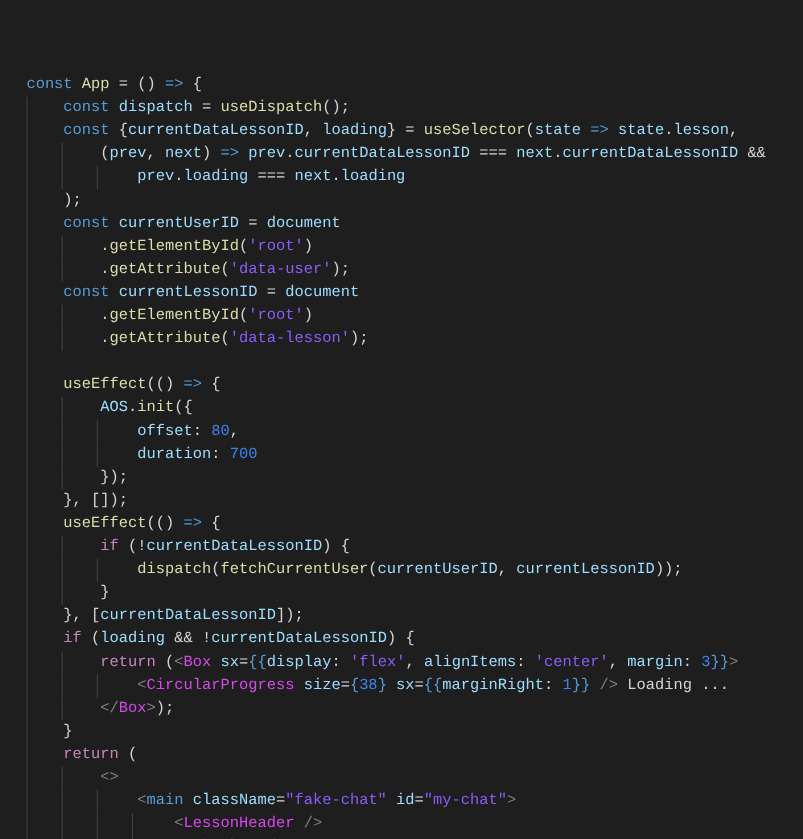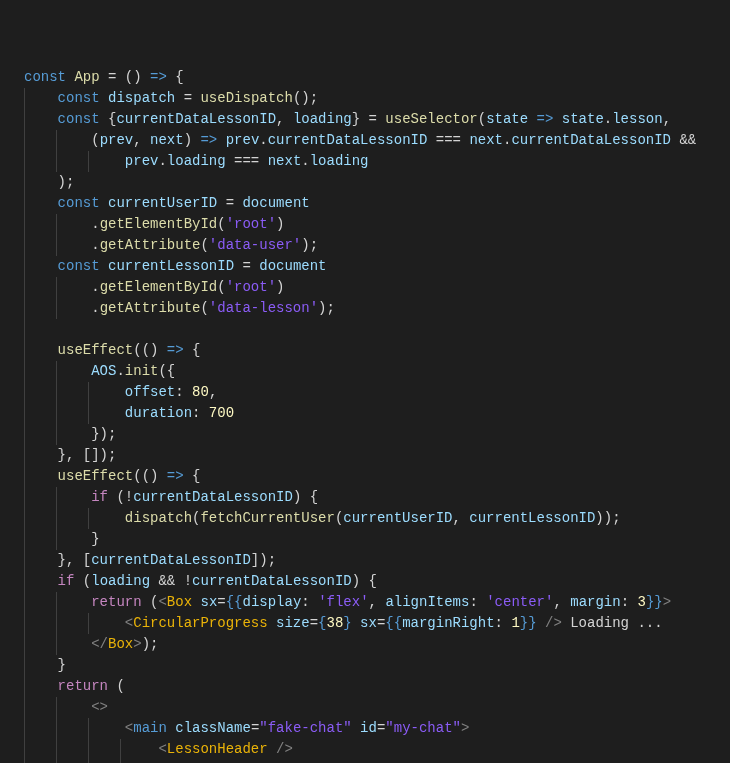--- a/index.html
+++ b/index.html
@@ -20,23 +20,23 @@
     position: absolute;
     left: 0;
     top: 0;
     bottom: 0;
     border-left: 1px solid #404040;
   }
   .kw { color: #569cd6; }      
   .kw2 { color: #c586c0; }     
   .var { color: #9cdcfe; }     
   .fn { color: #dcdcaa; }      
-  .cls { color: #eab308; margin-top: 48px; }     
+  .cls { color: #d946ef; margin-top: 48px; }     
   .str { color: #8b5cf6; }     
-  .num { color: #fef9c3; }    
+  .num { color: #3b82f6; }    
   .op { color: #d4d4d4; }      
   .jsxb { color: #808080; }     
   .plain { color: #d4d4d4; }
 </style>
 </head>
 <body>
 
 
 <div id="editor"><div class="line"><span class="kw">const</span> <span class="fn">App</span> <span class="op">=</span> <span class="op">()</span> <span class="kw">=&gt;</span> <span class="op">{</span></div><div class="line"><span class="guide" style="left:4px"></span>    <span class="kw">const</span> <span class="var">dispatch</span> <span class="op">=</span> <span class="fn">useDispatch</span><span class="op">();</span></div><div class="line"><span class="guide" style="left:4px"></span>    <span class="kw">const</span> <span class="op">{</span><span class="var">currentDataLessonID</span><span class="op">, </span><span class="var">loading</span><span class="op">}</span> <span class="op">=</span> <span class="fn">useSelector</span><span class="op">(</span><span class="var">state</span> <span class="kw">=&gt;</span> <span class="var">state</span><span class="op">.</span><span class="var">lesson</span><span class="op">,</span></div><div class="line"><span class="guide" style="left:4px"></span><span class="guide" style="left:36px"></span>        <span class="op">(</span><span class="var">prev</span><span class="op">, </span><span class="var">next</span><span class="op">)</span> <span class="kw">=&gt;</span> <span class="var">prev</span><span class="op">.</span><span class="var">currentDataLessonID</span> <span class="op">===</span> <span class="var">next</span><span class="op">.</span><span class="var">currentDataLessonID</span> <span class="op">&amp;&amp;</span></div><div class="line"><span class="guide" style="left:4px"></span><span class="guide" style="left:36px"></span><span class="guide" style="left:68px"></span>            <span class="var">prev</span><span class="op">.</span><span class="var">loading</span> <span class="op">===</span> <span class="var">next</span><span class="op">.</span><span class="var">loading</span></div><div class="line"><span class="guide" style="left:4px"></span>    <span class="op">);</span></div><div class="line"><span class="guide" style="left:4px"></span>    <span class="kw">const</span> <span class="var">currentUserID</span> <span class="op">=</span> <span class="var">document</span></div><div class="line"><span class="guide" style="left:4px"></span><span class="guide" style="left:36px"></span>        <span class="op">.</span><span class="fn">getElementById</span><span class="op">(</span><span class="str">'root'</span><span class="op">)</span></div><div class="line"><span class="guide" style="left:4px"></span><span class="guide" style="left:36px"></span>        <span class="op">.</span><span class="fn">getAttribute</span><span class="op">(</span><span class="str">'data-user'</span><span class="op">);</span></div><div class="line"><span class="guide" style="left:4px"></span>    <span class="kw">const</span> <span class="var">currentLessonID</span> <span class="op">=</span> <span class="var">document</span></div><div class="line"><span class="guide" style="left:4px"></span><span class="guide" style="left:36px"></span>        <span class="op">.</span><span class="fn">getElementById</span><span class="op">(</span><span class="str">'root'</span><span class="op">)</span></div><div class="line"><span class="guide" style="left:4px"></span><span class="guide" style="left:36px"></span>        <span class="op">.</span><span class="fn">getAttribute</span><span class="op">(</span><span class="str">'data-lesson'</span><span class="op">);</span></div><div class="line"><span class="guide" style="left:4px"></span>    </div><div class="line"><span class="guide" style="left:4px"></span>    <span class="fn">useEffect</span><span class="op">(()</span> <span class="kw">=&gt;</span> <span class="op">{</span></div><div class="line"><span class="guide" style="left:4px"></span><span class="guide" style="left:36px"></span>        <span class="var">AOS</span><span class="op">.</span><span class="fn">init</span><span class="op">({</span></div><div class="line"><span class="guide" style="left:4px"></span><span class="guide" style="left:36px"></span><span class="guide" style="left:68px"></span>            <span class="var">offset</span><span class="op">:</span> <span class="num">80</span><span class="op">,</span></div><div class="line"><span class="guide" style="left:4px"></span><span class="guide" style="left:36px"></span><span class="guide" style="left:68px"></span>            <span class="var">duration</span><span class="op">:</span> <span class="num">700</span></div><div class="line"><span class="guide" style="left:4px"></span><span class="guide" style="left:36px"></span>        <span class="op">});</span></div><div class="line"><span class="guide" style="left:4px"></span>    <span class="op">}, []);</span></div><div class="line"><span class="guide" style="left:4px"></span>    <span class="fn">useEffect</span><span class="op">(()</span> <span class="kw">=&gt;</span> <span class="op">{</span></div><div class="line"><span class="guide" style="left:4px"></span><span class="guide" style="left:36px"></span>        <span class="kw2">if</span> <span class="op">(!</span><span class="var">currentDataLessonID</span><span class="op">)</span> <span class="op">{</span></div><div class="line"><span class="guide" style="left:4px"></span><span class="guide" style="left:36px"></span><span class="guide" style="left:68px"></span>            <span class="fn">dispatch</span><span class="op">(</span><span class="fn">fetchCurrentUser</span><span class="op">(</span><span class="var">currentUserID</span><span class="op">, </span><span class="var">currentLessonID</span><span class="op">));</span></div><div class="line"><span class="guide" style="left:4px"></span><span class="guide" style="left:36px"></span>        <span class="op">}</span></div><div class="line"><span class="guide" style="left:4px"></span>    <span class="op">}, [</span><span class="var">currentDataLessonID</span><span class="op">]);</span></div><div class="line"><span class="guide" style="left:4px"></span>    <span class="kw2">if</span> <span class="op">(</span><span class="var">loading</span> <span class="op">&amp;&amp;</span> <span class="op">!</span><span class="var">currentDataLessonID</span><span class="op">)</span> <span class="op">{</span></div><div class="line"><span class="guide" style="left:4px"></span><span class="guide" style="left:36px"></span>        <span class="kw2">return</span> <span class="op">(</span><span class="jsxb">&lt;</span><span class="cls">Box</span> <span class="var">sx</span><span class="op">=</span><span class="kw">{{</span><span class="var">display</span><span class="op">:</span> <span class="str">'flex'</span><span class="op">, </span><span class="var">alignItems</span><span class="op">:</span> <span class="str">'center'</span><span class="op">, </span><span class="var">margin</span><span class="op">:</span> <span class="num">3</span><span class="kw">}}</span><span class="jsxb">&gt;</span></div><div class="line"><span class="guide" style="left:4px"></span><span class="guide" style="left:36px"></span><span class="guide" style="left:68px"></span>            <span class="jsxb">&lt;</span><span class="cls">CircularProgress</span> <span class="var">size</span><span class="op">=</span><span class="kw">{</span><span class="num">38</span><span class="kw">}</span> <span class="var">sx</span><span class="op">=</span><span class="kw">{{</span><span class="var">marginRight</span><span class="op">:</span> <span class="num">1</span><span class="kw">}}</span> <span class="jsxb">/&gt;</span><span class="plain"> Loading ...</span></div><div class="line"><span class="guide" style="left:4px"></span><span class="guide" style="left:36px"></span>        <span class="jsxb">&lt;/</span><span class="cls">Box</span><span class="jsxb">&gt;</span><span class="op">);</span></div><div class="line"><span class="guide" style="left:4px"></span>    <span class="op">}</span></div><div class="line"><span class="guide" style="left:4px"></span>    <span class="kw2">return</span> <span class="op">(</span></div><div class="line"><span class="guide" style="left:4px"></span><span class="guide" style="left:36px"></span>        <span class="jsxb">&lt;&gt;</span></div><div class="line"><span class="guide" style="left:4px"></span><span class="guide" style="left:36px"></span><span class="guide" style="left:68px"></span>            <span class="jsxb">&lt;</span><span class="kw">main</span> <span class="var">className</span><span class="op">=</span><span class="str">"fake-chat"</span> <span class="var">id</span><span class="op">=</span><span class="str">"my-chat"</span><span class="jsxb">&gt;</span></div><div class="line"><span class="guide" style="left:4px"></span><span class="guide" style="left:36px"></span><span class="guide" style="left:68px"></span><span class="guide" style="left:100px"></span>                <span class="jsxb">&lt;</span><span class="cls">LessonHeader</span> <span class="jsxb">/&gt;</span></div><div class="line"><span class="guide" style="left:4px"></span><span class="guide" style="left:36px"></span><span class="guide" style="left:68px"></span><span class="guide" style="left:100px"></span>                <span class="jsxb">&lt;</span><span class="cls">FakeChat</span> <span class="jsxb">/&gt;</span></div></div>
 

